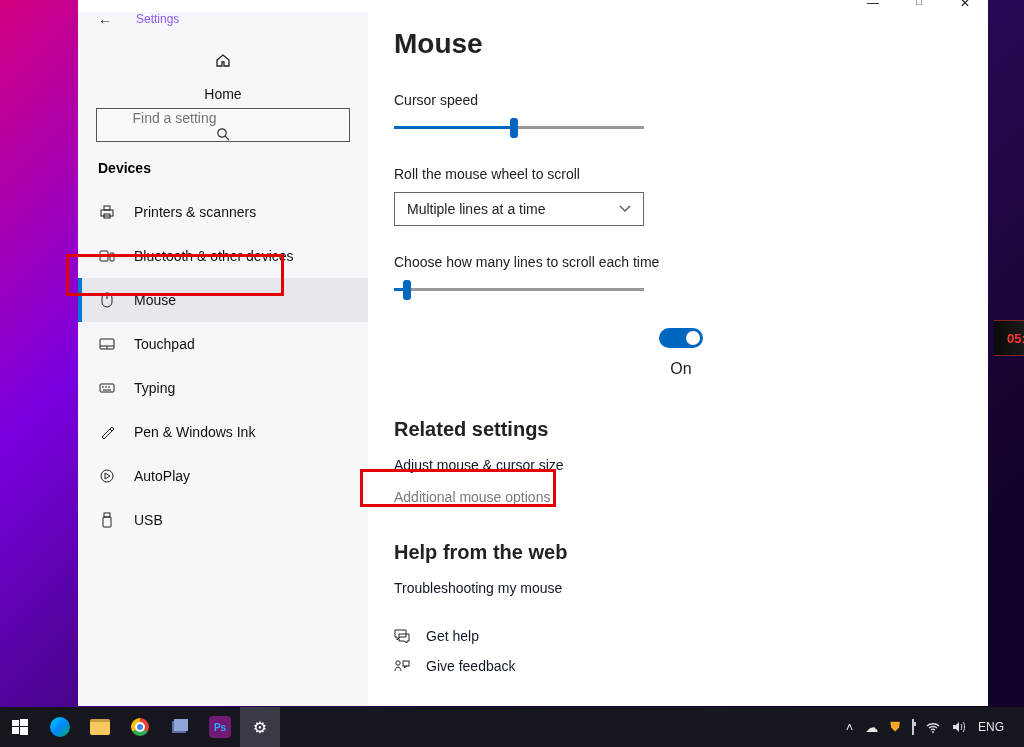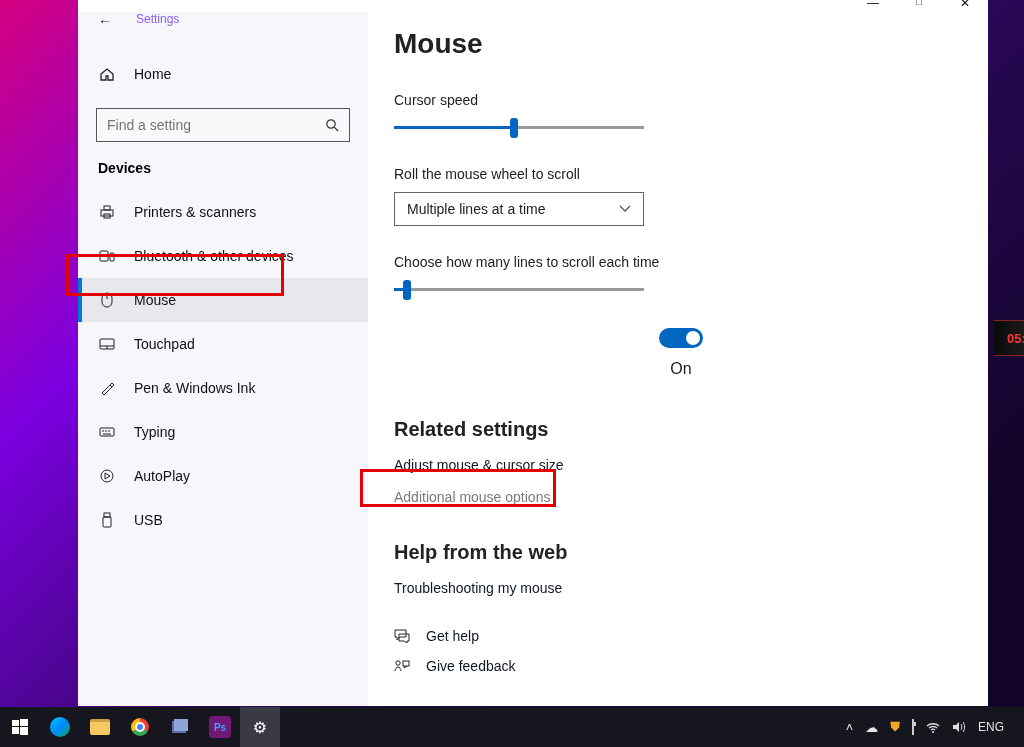--- a/index.html
+++ b/index.html
@@ -31,21 +31,21 @@
   .content { flex:1; display:flex; }
   .sidebar { width:290px; background:rgba(245,245,250,0.85); display:flex; flex-direction:column; font-size:14px; }
   .sidebar .toprow { display:flex; align-items:center; gap:24px; padding:0 20px 0 20px; height:14px; color:#222; }
   .sidebar .toprow .back { font-size:14px; }
   .sidebar .toprow .title { font-size:12px; color:#8b5cf6; }
 
   .side-item { display:flex; align-items:center; gap:18px; padding:0 20px; height:44px; color:#111; cursor:pointer; }
   .side-item .ic { width:18px; display:flex; justify-content:center; color:#222; }
   .side-item.active { background:rgba(200,205,215,0.35); border-left:4px solid #0078d4; padding-left:16px; }
 
-  .search { margin:12px 18px 18px 18px; height:34px; border:1px solid #555; display:flex; align-items:center; padding:0 10px; background:rgba(255,255,255,0.4); }
+  .search { margin:12px 18px 18px 18px; height:34px; border:1px solid #555; display:flex; align-items:center; padding:0 10px; background:rgba(255,255,255,0.4);flex-direction:column; }
   .search input { border:none; outline:none; flex:1; font-size:14px; background:transparent; color:#333; }
   .search .sic { font-size:13px; color:#333; }
 
   .section-title { font-weight:600; padding:0 20px 14px 20px; font-size:14px; }
 
   .main { flex:1; padding:16px 20px 0 26px; color:#222; }
   .main h1 { font-size:28px; font-weight:600; margin-bottom:32px; }
   .label { font-size:14px; margin-bottom:10px; }
   .slider { width:250px; height:20px; position:relative; margin-bottom:28px; }
   .slider .track { position:absolute; top:8px; left:0; right:0; height:3px; background:#999; }
@@ -105,21 +105,21 @@
   </div>
 
   <div class="content">
 
     <div class="sidebar">
       <div class="toprow">
         <span class="back">←</span>
         <span class="title">Settings</span>
       </div>
 
-      <div class="side-item" style="margin-top:26px;">
+      <div class="side-item" style="margin-top:26px;flex-direction:column;">
         <span class="ic">
           <svg width="16" height="16" viewBox="0 0 16 16">
               <path fill="none" stroke="currentColor" stroke-width="1.3" d="M2 8l6-5 6 5v6H9v-4H7v4H2z"></path>
             </svg>
         </span>
         <span>Home</span>
       </div>
 
       <div class="search">
         <input placeholder="Find a setting" style="">
@@ -170,38 +170,38 @@
               <rect x="1" y="1" width="14" height="10" rx="1" fill="none" stroke="currentColor"></rect>
               <line x1="1" y1="8" x2="15" y2="8" stroke="currentColor"></line>
               <line x1="8" y1="8" x2="8" y2="11" stroke="currentColor"></line>
             </svg>
         </span>
         <span>Touchpad</span>
       </div>
 
       <div class="side-item">
         <span class="ic">
-          <svg width="14" height="14" viewBox="0 0 14 14">
-              <path d="M2 12 L10 4 L12 6 L4 14 Z M10 4 L12 2 L14 4 L12 6" fill="none" stroke="currentColor"></path>
-            </svg>
-        </span>
-        <span>Pen &amp; Windows Ink</span>
-      </div>
-
-      <div class="side-item">
-        <span class="ic">
           <svg width="16" height="10" viewBox="0 0 16 10">
               <rect x="1" y="1" width="14" height="8" rx="1" fill="none" stroke="currentColor"></rect>
               <line x1="3" y1="4" x2="5" y2="4" stroke="currentColor"></line>
               <line x1="6" y1="4" x2="8" y2="4" stroke="currentColor"></line>
               <line x1="9" y1="4" x2="11" y2="4" stroke="currentColor"></line>
               <line x1="4" y1="7" x2="12" y2="7" stroke="currentColor"></line>
             </svg>
         </span>
         <span>Typing</span>
+      </div>
+
+      <div class="side-item">
+        <span class="ic">
+          <svg width="14" height="14" viewBox="0 0 14 14">
+              <path d="M2 12 L10 4 L12 6 L4 14 Z M10 4 L12 2 L14 4 L12 6" fill="none" stroke="currentColor"></path>
+            </svg>
+        </span>
+        <span>Pen &amp; Windows Ink</span>
       </div>
 
       <div class="side-item">
         <span class="ic">
           <svg width="14" height="14" viewBox="0 0 14 14">
               <circle cx="7" cy="7" r="6" fill="none" stroke="currentColor"></circle>
               <path d="M5 4 L10 7 L5 10 Z" fill="none" stroke="currentColor"></path>
             </svg>
         </span>
         <span>AutoPlay</span>

